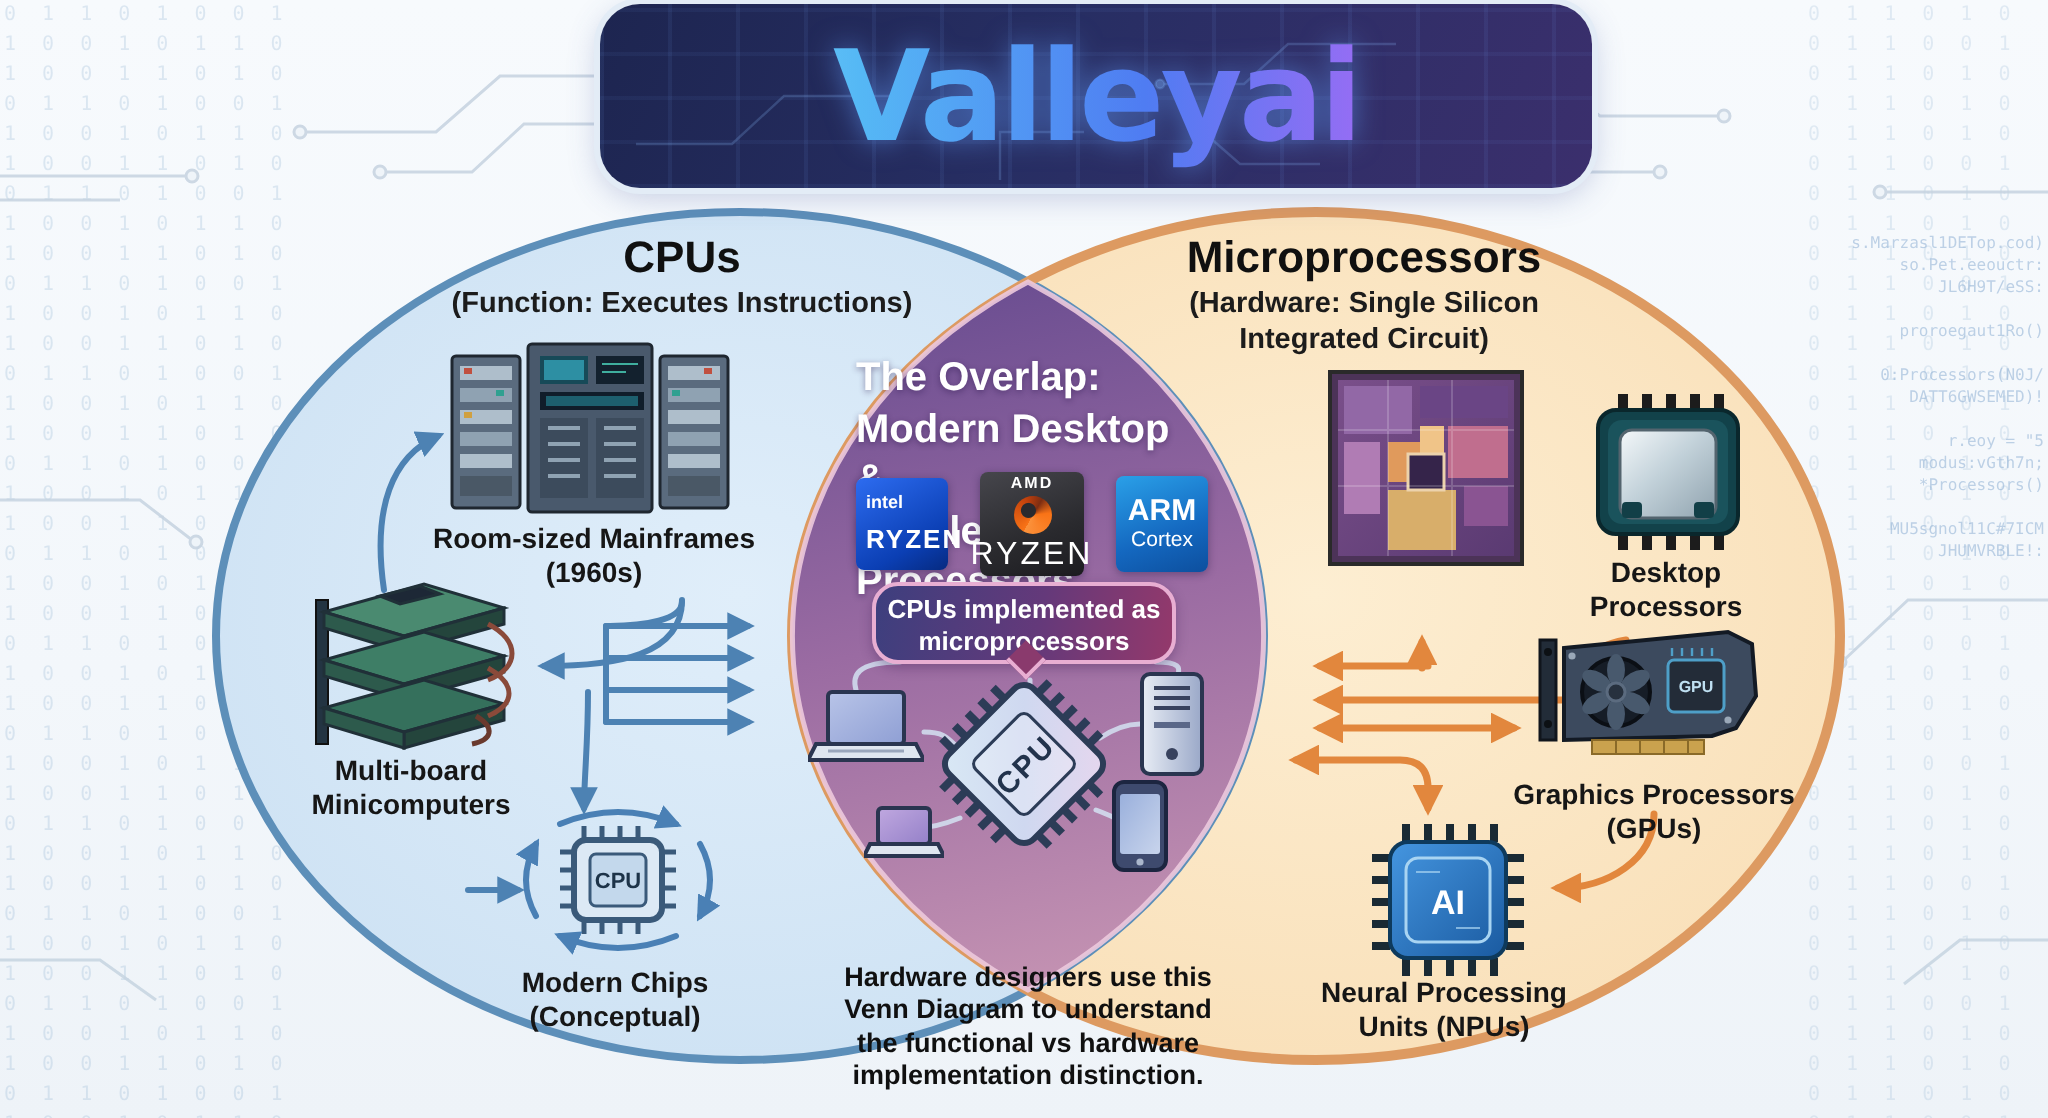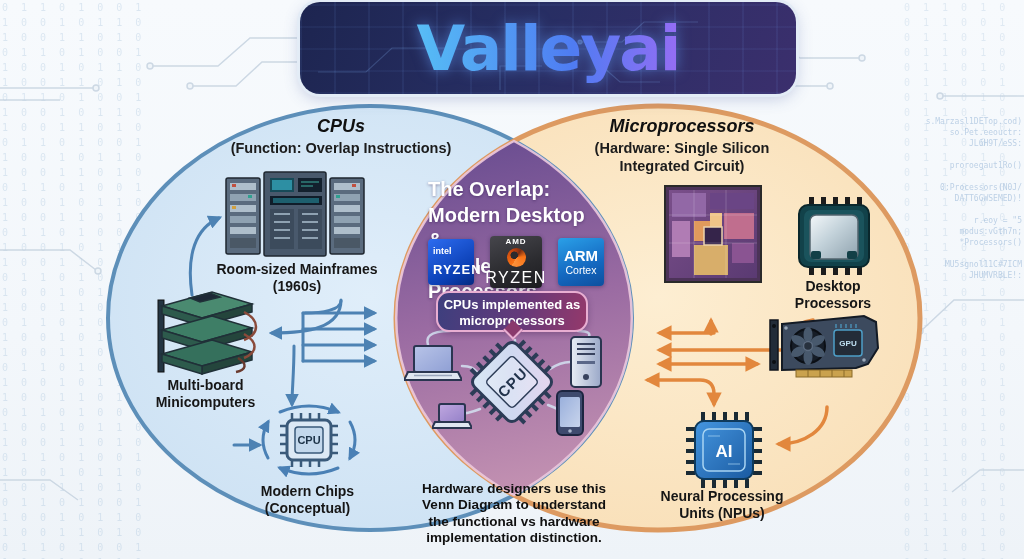--- a/index.html
+++ b/index.html
@@ -24,21 +24,21 @@
   #banner::before{content:"";position:absolute;inset:0;
           background:repeating-linear-gradient(90deg,rgba(120,170,255,.08) 0 2px,transparent 2px 34px),
                      repeating-linear-gradient(0deg,rgba(120,170,255,.06) 0 2px,transparent 2px 22px);}
   #logo-text{position:absolute;inset:0;text-align:center;line-height:94px;
           font-family:"DejaVu Sans",sans-serif;font-weight:800;font-size:63px;letter-spacing:-2px;
           background:linear-gradient(90deg,#8fe9fb 0%,#55b8f5 26%,#4f7cf2 55%,#9a6cf4 78%,#c36df2 100%);
           -webkit-background-clip:text;background-clip:text;color:transparent;
           filter:drop-shadow(0 0 7px rgba(100,160,255,.55));}
   
   .circle-title{position:absolute;text-align:center;}
-  .circle-title h2{margin:0;font-size:18px;font-weight:700;color:#101010;line-height:1.05;font-style:italic;}
+  .circle-title h2{margin:0;font-size:22px;font-weight:700;color:#101010;line-height:1.05;}
   .circle-title .sub{font-size:14.5px;font-weight:600;color:#1c1c1c;white-space:pre-line;line-height:1.25;margin-top:3px;}
   .item-label{position:absolute;text-align:center;font-size:14px;font-weight:600;
               color:#161616;line-height:1.22;white-space:pre-line;}
   #overlap-title{position:absolute;left:428px;top:177px;width:174px;text-align:left;
                  font-size:20px;font-weight:700;color:#ffffff;line-height:1.28;white-space:pre-line;
                  text-shadow:0 1px 3px rgba(40,20,70,.45);}
   #badge{position:absolute;left:436px;top:291px;width:148px;padding:4px 0 0;border-radius:13px;
          background:linear-gradient(100deg,#3d3f7e 0%,#64397a 55%,#94396b 100%);
          border:2px solid #e8aed2;color:#fff;font-size:13px;font-weight:700;text-align:center;
          line-height:1.25;white-space:pre-line;box-shadow:0 2px 6px rgba(60,30,80,.35);}
@@ -187,21 +187,21 @@
           <circle cx="280" cy="40" r="2.2" fill="rgba(140,190,255,.3)"></circle>
         <path d="M200,88 V64 H242"></path>
           <path d="M360,80 H320 L304,66"></path>
       </g>
     </svg>
     <div id="logo-text">Valleyai</div>
   </div>
 
   <div class="circle-title" style="left:216px;top:117px;width:250px;">
     <h2>CPUs</h2>
-    <div class="sub">(Function: Overlap Instructions)</div>
+    <div class="sub">(Function: Executes Instructions)</div>
   </div>
 
   <svg class="abs" style="left:224px;top:170px" width="142" height="88" viewBox="0 0 142 88">
     <rect x="2" y="8" width="34" height="76" rx="2" fill="#5a6b7e" stroke="#1f2730" stroke-width="1.5"></rect>
     <rect x="6" y="13" width="26" height="7" fill="#aebecb"></rect>
       <rect x="6" y="24" width="26" height="7" fill="#8fa2b2"></rect>
     <rect x="6" y="35" width="26" height="7" fill="#aebecb"></rect>
       <rect x="6" y="46" width="26" height="7" fill="#8fa2b2"></rect>
     <rect x="6" y="57" width="26" height="7" fill="#aebecb"></rect>
       <rect x="6" y="68" width="26" height="10" fill="#4a5866"></rect>
@@ -459,20 +459,22 @@
     </g>
     <circle cx="40" cy="34" r="4.5" fill="#27313e" stroke="#5b6b7f" stroke-width="1.5"></circle>
     <rect x="66" y="18" width="28" height="26" rx="3" fill="#232c38" stroke="#4e9fc8" stroke-width="1.5"></rect>
     <text x="80" y="34" text-anchor="middle" font-size="8" font-weight="bold" fill="#bfe0f2">GPU</text>
     <path d="M68,12 V16 M73,12 V16 M78,12 V16 M83,12 V16 M88,12 V16" stroke="#4e9fc8" stroke-width="1.2"></path>
     <rect x="28" y="58" width="56" height="7" fill="#caa24e" stroke="#8a6a28" stroke-width="1"></rect>
     <path d="M40,58 V65 M52,58 V65 M64,58 V65 M76,58 V65" stroke="#8a6a28" stroke-width="1"></path>
     <circle cx="18" cy="16" r="1.8" fill="#9aa8b8"></circle>
       <circle cx="96" cy="48" r="1.8" fill="#9aa8b8"></circle>
   </svg>
+  <div class="item-label" style="left:742px;top:389px;width:170px;">Graphics Processors
+(GPUs)</div>
 
   <svg class="abs" style="left:686px;top:412px" width="76" height="76" viewBox="0 0 76 76">
     <defs>
         <linearGradient id="npuG" x1="0" y1="0" x2="1" y2="1">
       <stop offset="0%" stop-color="#4596e0"></stop>
           <stop offset="100%" stop-color="#1a5aa0"></stop>
         </linearGradient>
       </defs>
     <g fill="#1a2a34">
       <rect x="15" y="0" width="4" height="9"></rect>

